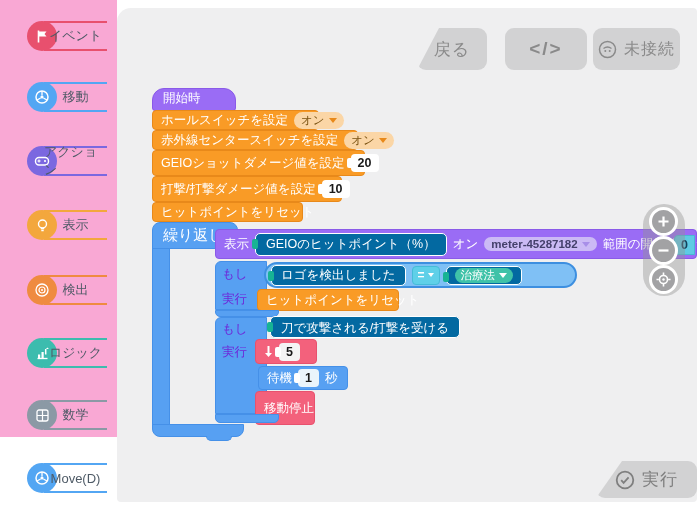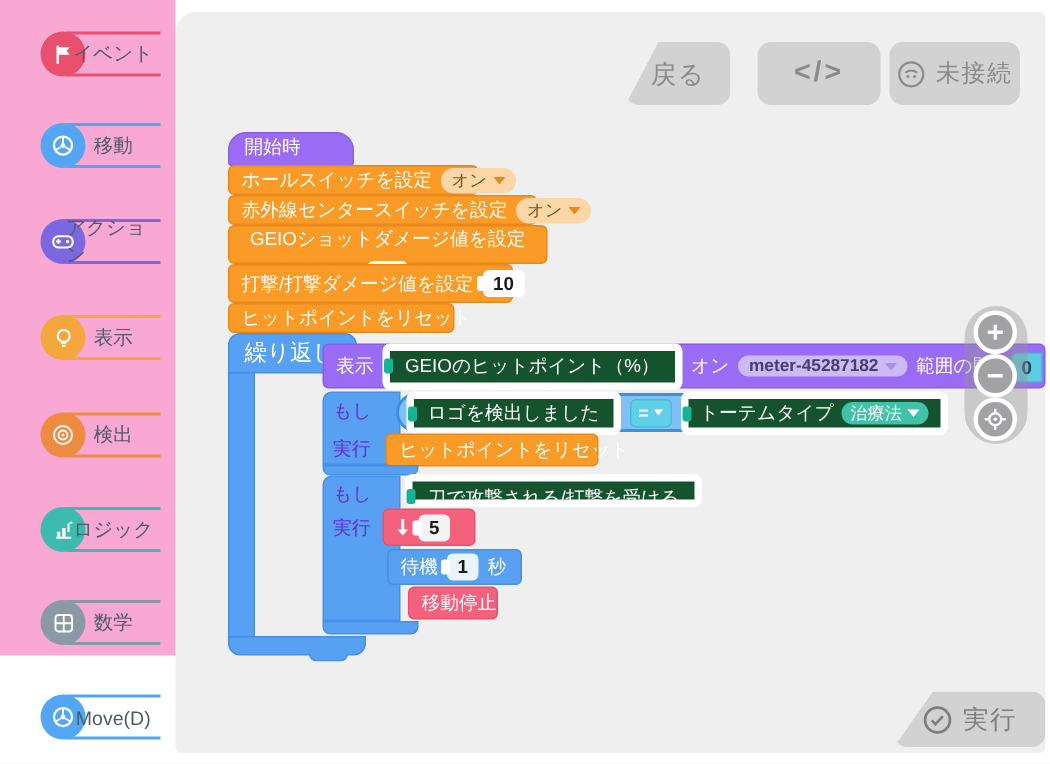--- a/index.html
+++ b/index.html
@@ -37,21 +37,21 @@
     display:flex;align-items:center;justify-content:center;cursor:pointer;}
   #zoom-in{top:3px;} #zoom-out{top:32px;} #zoom-reset{top:61px;}
 
   
   .blk{position:absolute;box-sizing:border-box;color:#fff;font-size:12.5px;display:flex;align-items:center;gap:6px;padding:0 8px;border-radius:4px;white-space:nowrap;}
   .orange{background:#f99b26;border:1px solid #e8891a;}
   .purple{background:#9a6cf5;border:1px solid #8a5ae8;}
   .blue{background:#57a0f2;border:1px solid #4590e8;}
   .bluebar{position:absolute;box-sizing:border-box;background:#57a0f2;border:1px solid #4590e8;}
   .pink{background:#f3617c;border:1px solid #e8516e;}
-  .greenrep{position:relative;background:#14532d;border:5px solid #ffffff;border-radius:5px;padding:2px 10px;font-size:12.5px;color:#fff;white-space:nowrap;}
+  .greenrep{position:relative;background:#0369a1;border:1px solid #ffffff;border-radius:5px;padding:2px 10px;font-size:12.5px;color:#fff;white-space:nowrap;}
   .greenrep::before{content:"";position:absolute;left:-4px;top:5px;width:6px;height:10px;background:#17b394;border-radius:2px;}
   .hat{position:absolute;background:#9a6cf5;border:1px solid #8a5ae8;border-radius:12px 12px 3px 3px;color:#fff;
     font-size:12.5px;display:flex;align-items:flex-end;padding:0 10px 3px 10px;box-sizing:border-box;}
   .dd{display:inline-flex;align-items:center;gap:4px;border-radius:10px;padding:1px 7px;font-size:11.5px;cursor:pointer;}
   .dd-orange{background:#fbd6a6;color:#7a5212;}
   .dd-purple{background:#cbbaf5;color:#44406b;font-weight:bold;}
   .dd-green{background:#3fc2a8;color:#fff;}
   .tri{width:0;height:0;border-left:4px solid transparent;border-right:4px solid transparent;border-top:5px solid;}
   .tri-o{border-top-color:#e8891a;} .tri-p{border-top-color:#a88fe8;} .tri-w{border-top-color:#ffffff;} .tri-c{border-top-color:#ffffff;}
   .numbox{position:relative;background:#fff;color:#1a1a1a;border-radius:4px;padding:0 7px;font-weight:bold;font-size:12.5px;height:18px;line-height:18px;cursor:text;}
@@ -181,21 +181,21 @@
       <span class="tri tri-o"></span>
     </span>
   </div>
   <div class="blk orange" style="left:152px;top:130px;width:206px;height:20px;">
     <span>赤外線センタースイッチを設定</span>
     <span class="dd dd-orange">
       <span>オン</span>
       <span class="tri tri-o"></span>
     </span>
   </div>
-  <div class="blk orange" style="left:152px;top:150px;width:213px;height:26px;flex-direction:column;">
+  <div class="blk orange" style="left:152px;top:150px;width:213px;height:26px;">
     <span>GEIOショットダメージ値を設定</span>
     <span class="numbox">20</span>
   </div>
   <div class="blk orange" style="left:152px;top:176px;width:190px;height:26px;">
     <span>打撃/打撃ダメージ値を設定</span>
     <span class="numbox">10</span>
   </div>
   <div class="blk orange" style="left:152px;top:202px;width:151px;height:20px;">
     <span>ヒットポイントをリセット</span>
   </div>
@@ -223,21 +223,20 @@
   <div class="bluebar" style="left:215px;top:261px;width:52px;height:49px;border-radius:6px 0 0 0;"></div>
   <span class="clabel" style="left:222px;top:266px;">もし</span>
   <span class="clabel" style="left:222px;top:291px;">実行</span>
   <div class="bool" style="left:264px;top:262px;width:313px;height:26px;">
     <span class="greenrep" style="padding:1px 9px;">ロゴを検出しました</span>
     <span class="opbox">
       <span>=</span>
       <span class="tri tri-c" style="border-left-width:3px;border-right-width:3px;border-top-width:4px;"></span>
     </span>
     <span class="greenrep" style="padding:1px 8px;display:inline-flex;align-items:center;gap:5px;">
-      <span>トーテムタイプ</span>
       <span class="dd dd-green" style="padding:0 6px;">
         <span>治療法</span>
         <span class="tri tri-w"></span>
       </span>
     </span>
   </div>
   <div class="blk orange" style="left:257px;top:289px;width:142px;height:22px;">
     <span>ヒットポイントをリセット</span>
   </div>
   <div class="bluebar" style="left:215px;top:310px;width:64px;height:7px;border-radius:0 0 5px 5px;"></div>
@@ -254,21 +253,21 @@
           <path d="M1 8l3.5 4L8 8z" fill="#fff"></path>
         </svg>
     </span>
     <span class="numbox" style="background:#f4f4f4;">5</span>
   </div>
   <div class="blk blue" style="left:258px;top:366px;width:90px;height:24px;">
     <span>待機</span>
     <span class="numbox" style="background:#eaf4fb;">1</span>
     <span>秒</span>
   </div>
-  <div class="blk pink" style="left:272px;top:391px;width:60px;height:22px;">
+  <div class="blk pink" style="left:255px;top:391px;width:60px;height:34px;">
     <span>移動停止</span>
   </div>
   <div class="bluebar" style="left:215px;top:414px;width:64px;height:9px;border-radius:0 0 5px 5px;"></div>
 
   <div id="zoom-pill">
     <div class="zbtn" id="zoom-in">
       <svg width="13" height="13" viewBox="0 0 13 13">
           <path d="M6.5 1.5v10M1.5 6.5h10" stroke="#fff" stroke-width="2.2"></path>
         </svg>
     </div>

